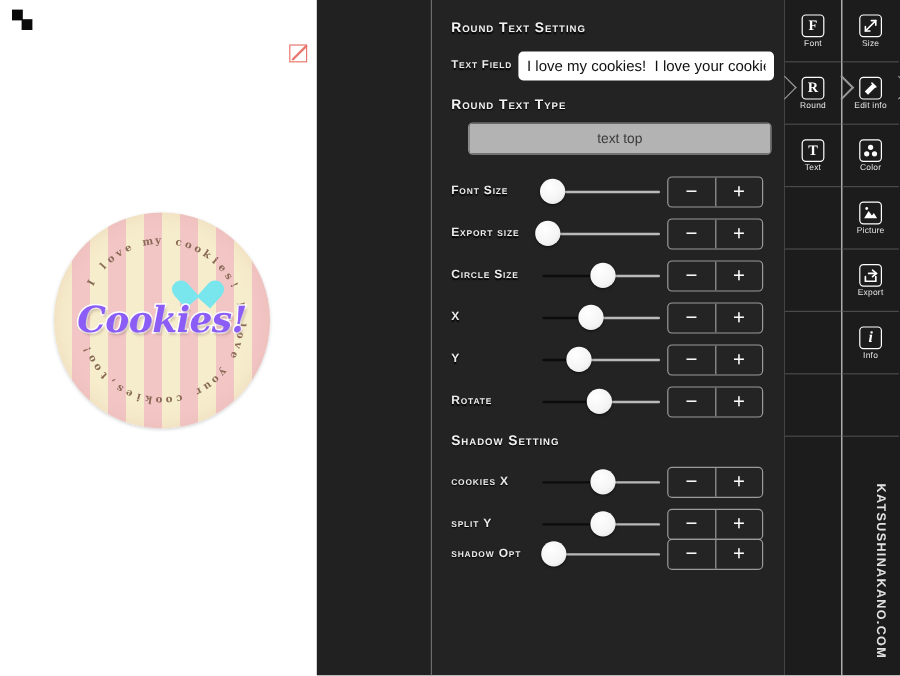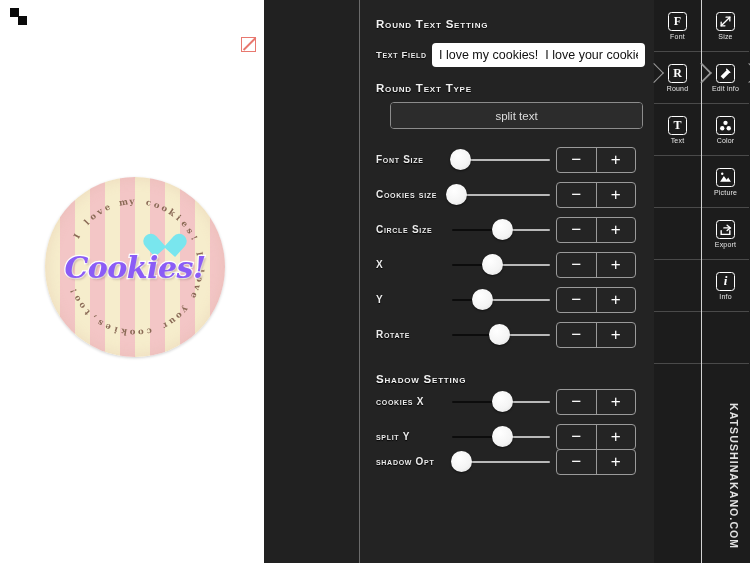--- a/index.html
+++ b/index.html
@@ -336,35 +336,35 @@
 
     <div class="section-head" style="left:16px; top:18px;">Round Text Setting</div>
 
     <div class="field-label" style="left:16px; top:49px;">Text Field</div>
 
     <input id="text-field" type="text" value="I love my cookies!  I love your cookies…" style="">
 
     <div class="section-head" style="left:16px; top:82px;">Round Text Type</div>
 
     <div id="segmented">
-        <div class="seg">split text</div>
+        <div class="seg active">text top</div>
       </div>
 
     <div id="sliders-area">
         <div class="slider-row" style="top: 143px;">
           <div class="lbl">Font Size</div>
           <div class="track" style="background: linear-gradient(to right, rgb(12, 12, 12) 0%, rgb(12, 12, 12) 9%, rgb(185, 185, 185) 9%, rgb(185, 185, 185) 100%);"></div>
           <div class="knob" style="left: 90.32px;"></div>
           <div class="stepper">
             <div class="btn">−</div>
             <div class="btn">+</div>
           </div>
         </div>
         <div class="slider-row" style="top: 178px;">
-          <div class="lbl">Cookies size</div>
+          <div class="lbl">Export size</div>
           <div class="track" style="background: linear-gradient(to right, rgb(12, 12, 12) 0%, rgb(12, 12, 12) 5%, rgb(185, 185, 185) 5%, rgb(185, 185, 185) 100%);"></div>
           <div class="knob" style="left: 86.4px;"></div>
           <div class="stepper">
             <div class="btn">−</div>
             <div class="btn">+</div>
           </div>
         </div>
         <div class="slider-row" style="top: 213px;">
           <div class="lbl">Circle Size</div>
           <div class="track" style="background: linear-gradient(to right, rgb(12, 12, 12) 0%, rgb(12, 12, 12) 52%, rgb(185, 185, 185) 52%, rgb(185, 185, 185) 100%);"></div>
@@ -396,21 +396,21 @@
           <div class="lbl">Rotate</div>
           <div class="track" style="background: linear-gradient(to right, rgb(12, 12, 12) 0%, rgb(12, 12, 12) 48%, rgb(185, 185, 185) 48%, rgb(185, 185, 185) 100%);"></div>
           <div class="knob" style="left: 128.54px;"></div>
           <div class="stepper">
             <div class="btn">−</div>
             <div class="btn">+</div>
           </div>
         </div>
       </div>
 
-    <div class="section-head" style="left:16px; top:362px;margin-top:11px;">Shadow Setting</div>
+    <div class="section-head" style="left:16px; top:362px;">Shadow Setting</div>
 
     <div id="shadow-sliders-area">
         <div class="slider-row" style="top: 385px;">
           <div class="lbl">cookies X</div>
           <div class="track" style="background: linear-gradient(to right, rgb(12, 12, 12) 0%, rgb(12, 12, 12) 52%, rgb(185, 185, 185) 52%, rgb(185, 185, 185) 100%);"></div>
           <div class="knob" style="left: 132.46px;"></div>
           <div class="stepper">
             <div class="btn">−</div>
             <div class="btn">+</div>
           </div>

